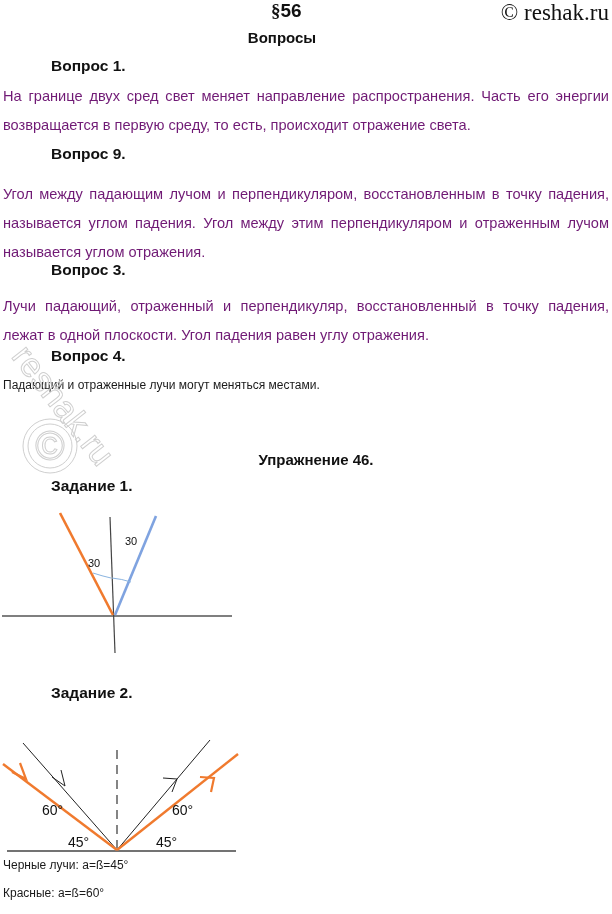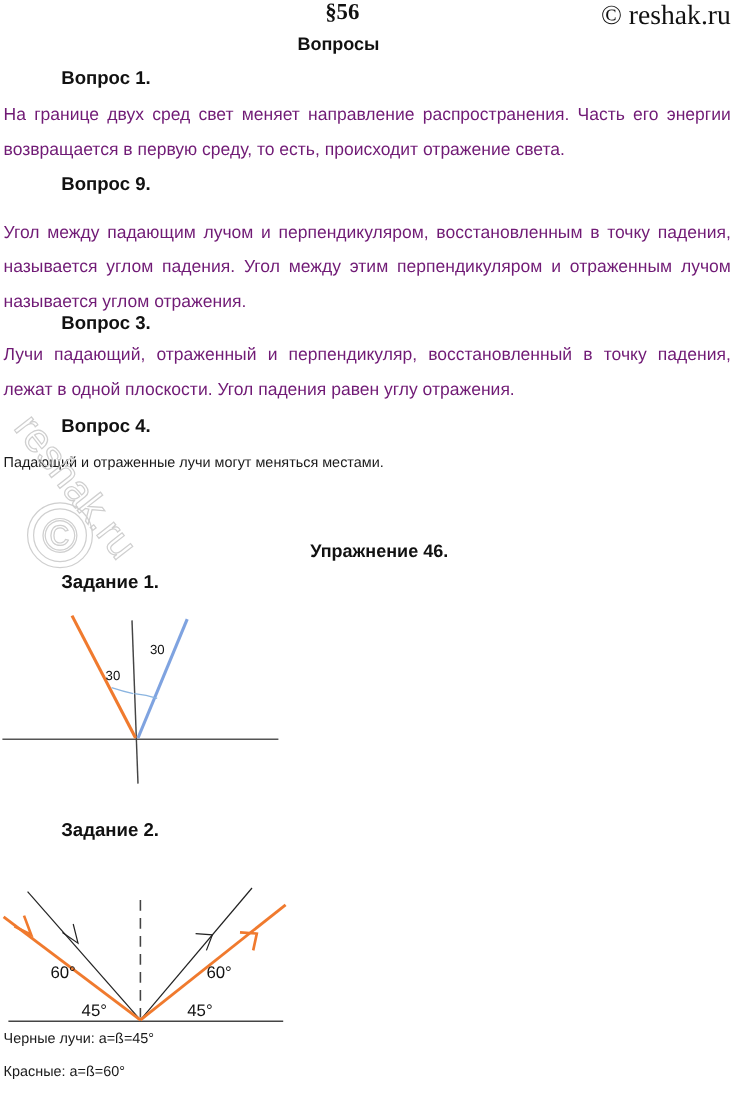--- a/index.html
+++ b/index.html
@@ -4,21 +4,21 @@
 <style>
   html, body { margin: 0; padding: 0; background: #ffffff; }
   body {
     width: 612px; height: 914px; position: relative; overflow: hidden;
     font-family: "Liberation Sans", sans-serif; color: #111111;
   }
   .para-title {
     position: absolute; left: 271px; top: 0px;
     font-family: "Liberation Serif", serif; font-size: 19px; font-weight: bold;
   }
-  .para-title .num { font-family: Liberation Serif, serif; font-weight: bold; }
+  .para-title .num { font-family: Liberation Sans, sans-serif; font-weight: bold; }
   .site-mark {
     position: absolute; right: 3px; top: 0px;
     font-family: "Liberation Serif", serif; font-size: 23px;
   }
   .center-head {
     position: absolute; left: 0; width: 564px; text-align: center;
     font-weight: bold; font-size: 15px;
   }
   .q-head {
     position: absolute; left: 3px; font-weight: bold; font-size: 15.5px; margin-left: 48px;
@@ -41,21 +41,21 @@
 <div class="site-mark">© reshak.ru</div>
 <div class="center-head" style="top:29px;">Вопросы</div>
 
 <div class="q-head" style="top:57px;">Вопрос 1.</div>
 <div class="para last-left" style="top:82px;">На границе двух сред свет меняет направление распространения. Часть его энергии возвращается в первую среду, то есть, происходит отражение света.</div>
 
 <div class="q-head" style="top:145px;">Вопрос 9.</div>
 <div class="para last-left" style="top:180px;">Угол между падающим лучом и перпендикуляром, восстановленным в точку падения, называется углом падения. Угол между этим перпендикуляром и отраженным лучом называется углом отражения.</div>
 
 <div class="q-head" style="top:261px;text-align:right;">Вопрос 3.</div>
-<div class="para last-left" style="top:282px;">Лучи падающий, отраженный и перпендикуляр, восстановленный в точку падения, лежат в одной плоскости. Угол падения равен углу отражения.</div>
+<div class="para last-left" style="top:292px;">Лучи падающий, отраженный и перпендикуляр, восстановленный в точку падения, лежат в одной плоскости. Угол падения равен углу отражения.</div>
 
 <div class="q-head" style="top:347px;">Вопрос 4.</div>
 <div class="answer-line" style="top:378px;">Падающий и отраженные лучи могут меняться местами.</div>
 
 <svg width="160" height="130" style="left:0; top:368px;">
   <circle cx="50" cy="78" r="27" fill="none" stroke="#cfcfcf" stroke-width="1"></circle>
   <circle cx="50" cy="78" r="22" fill="none" stroke="#cfcfcf" stroke-width="1"></circle>
   <text x="50" y="92" text-anchor="middle" font-size="40" fill="none" stroke="#cfcfcf" stroke-width="1" font-family="Liberation Sans, sans-serif">©</text>
   <text x="5" y="20" font-size="34" fill="none" stroke="#cfcfcf" stroke-width="1" font-family="Liberation Sans, sans-serif" transform="rotate(52 40 10)">reshak.ru</text>
 </svg>

